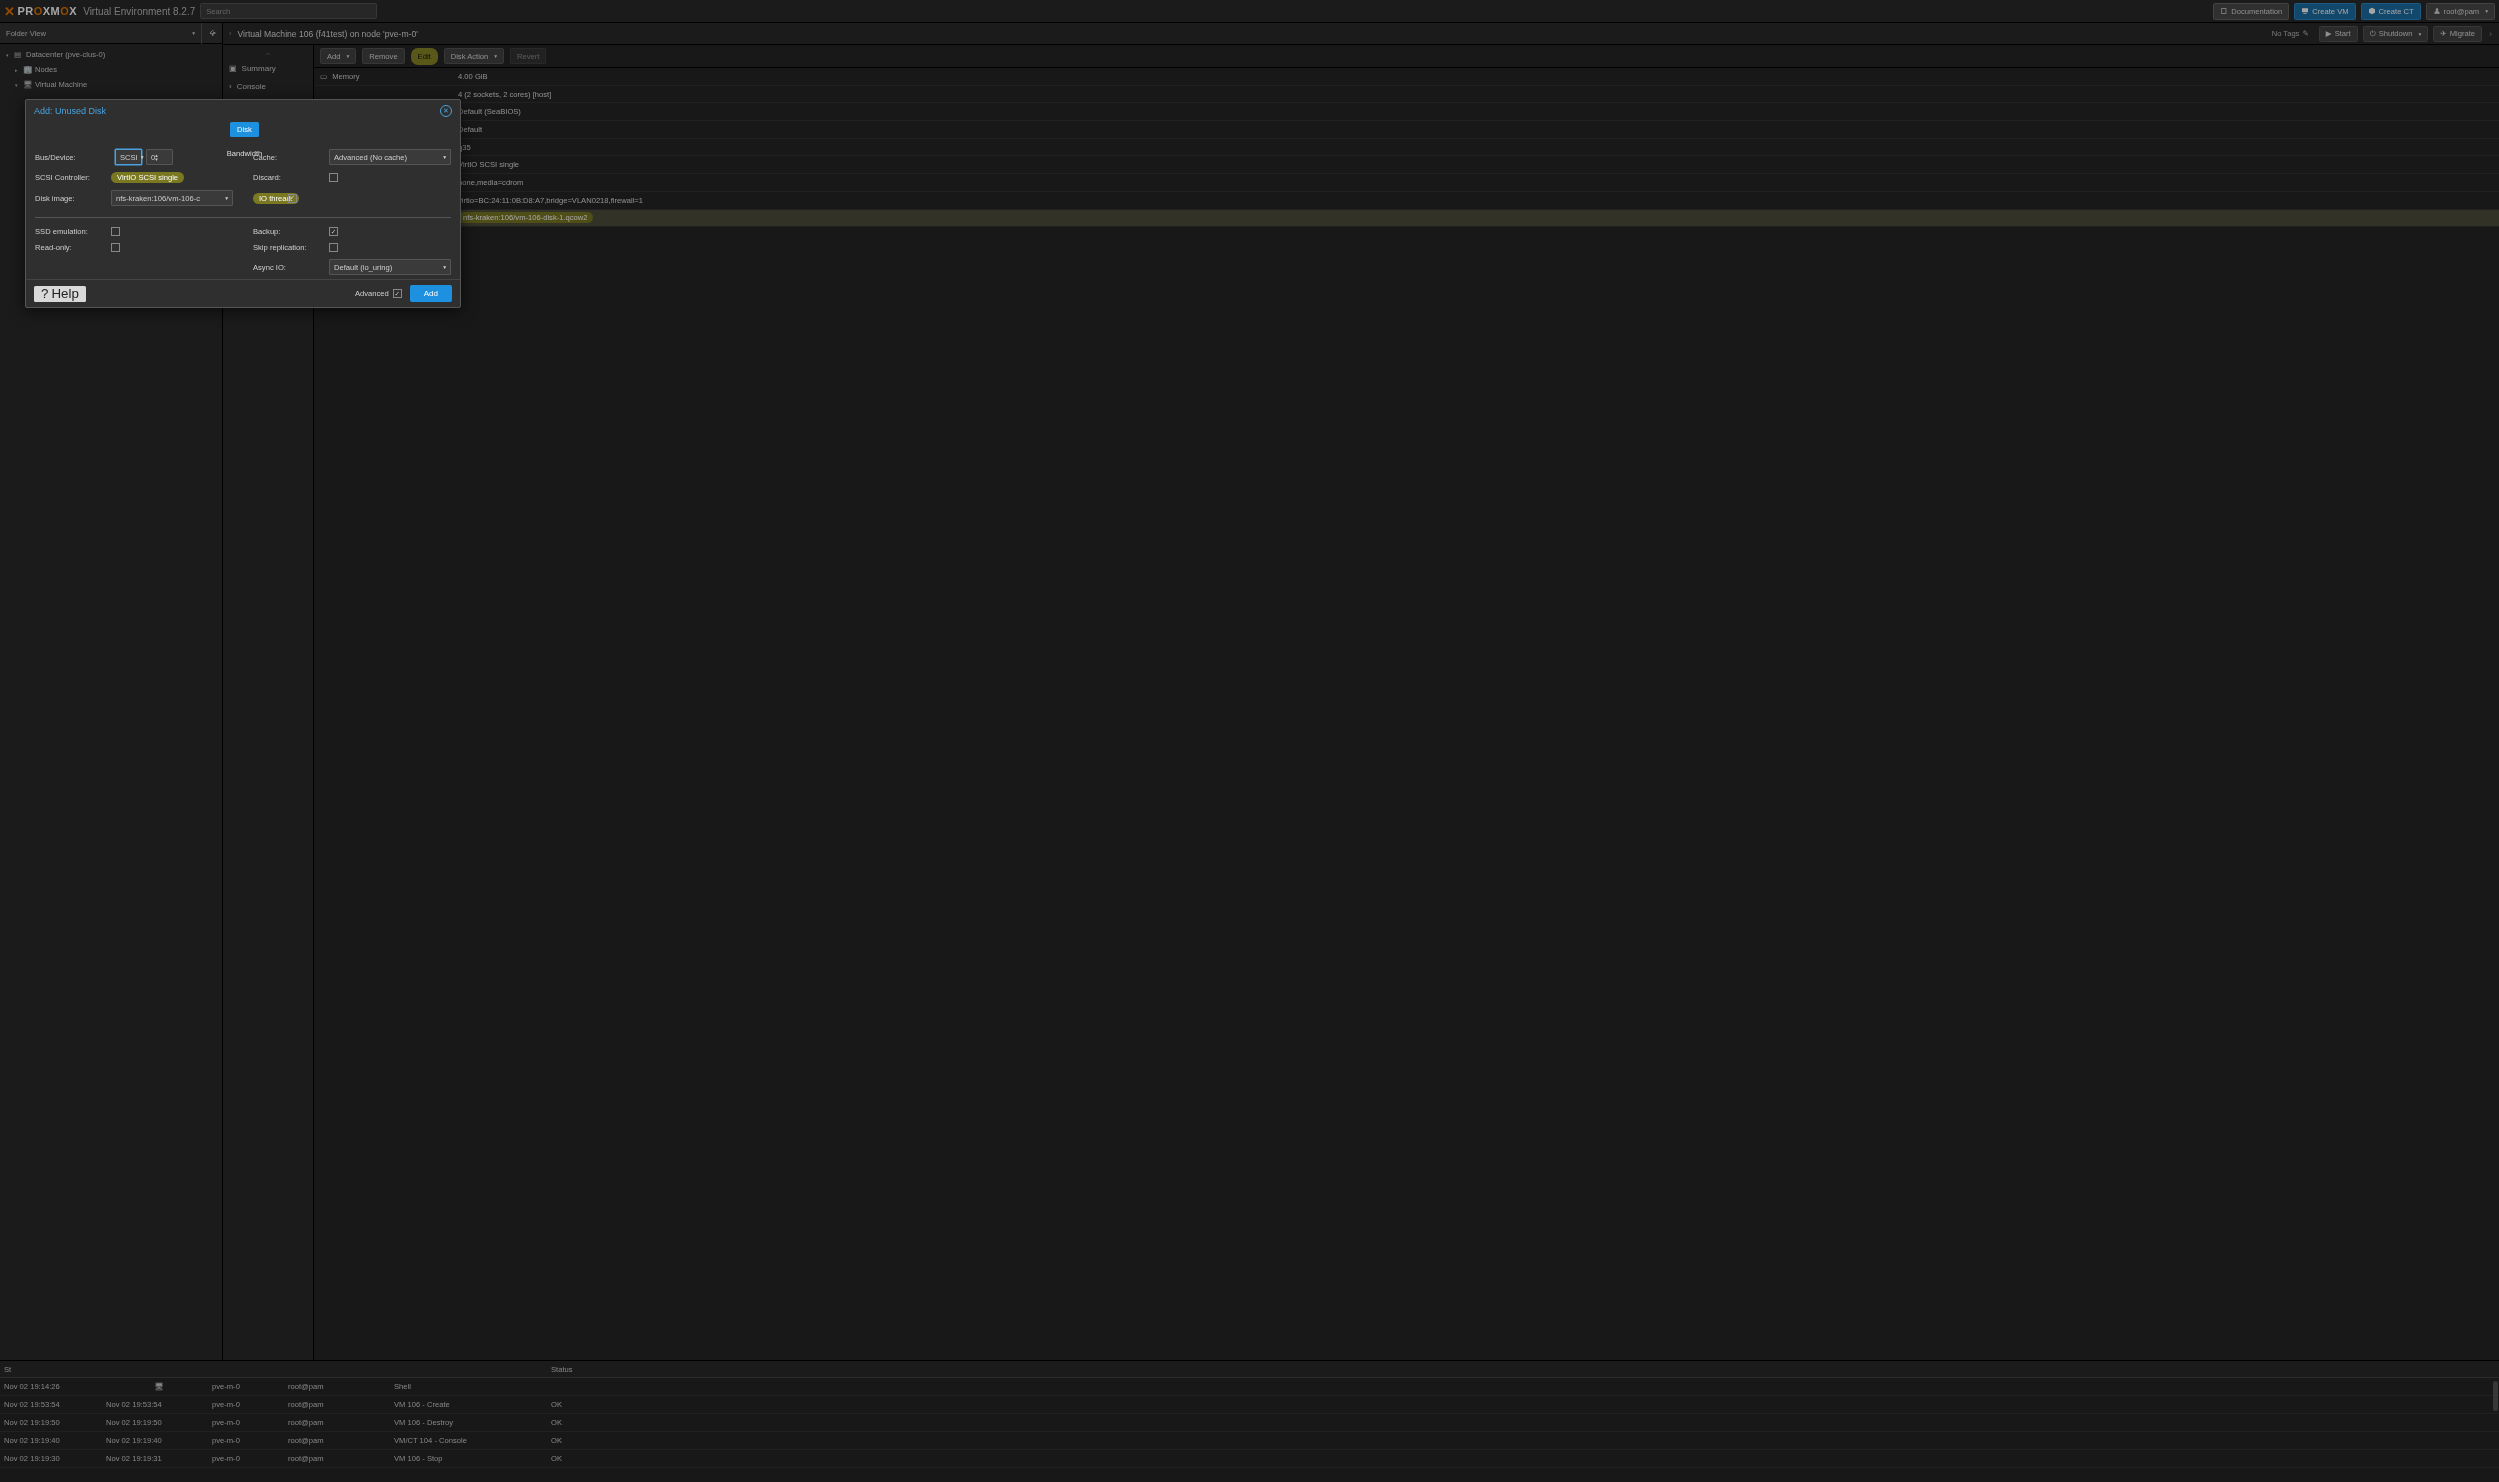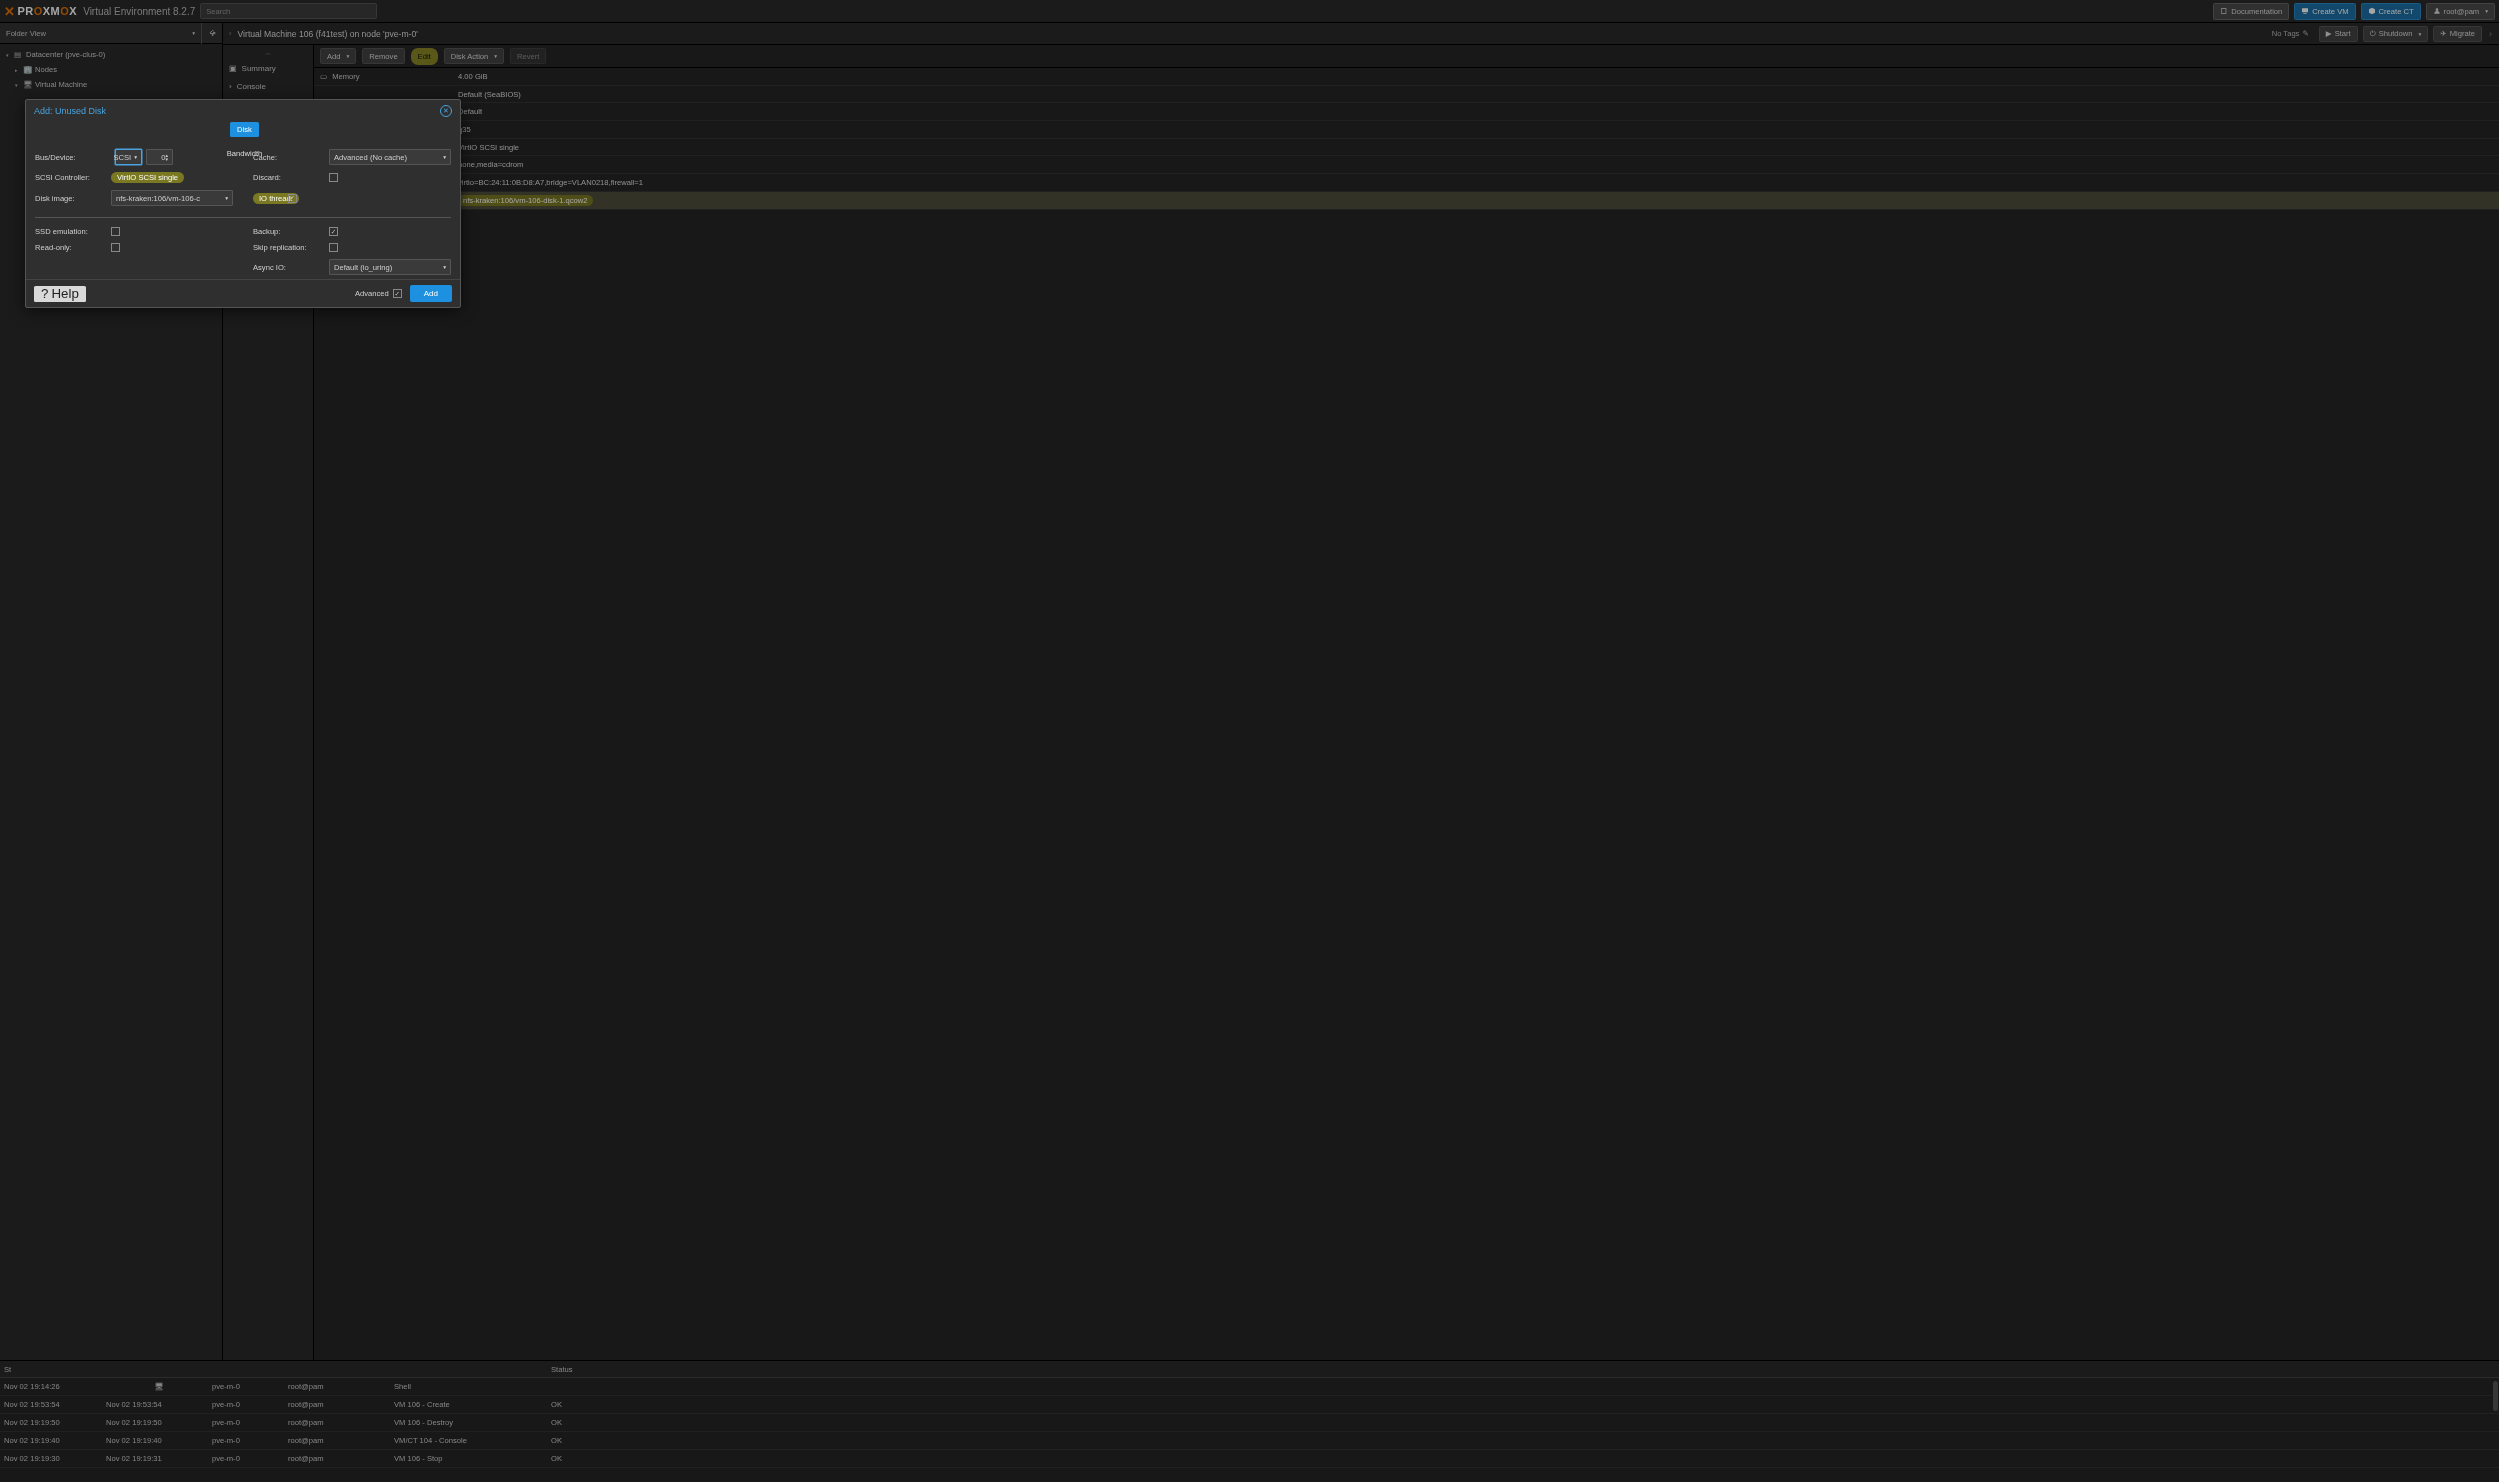--- a/index.html
+++ b/index.html
@@ -76,21 +76,21 @@
 .dlg-tabs { height:19px; display:flex; align-items:center; gap:9px; padding:0 3px 0 6px;flex-direction:column; }
 .dlg-tab { padding:3px 7px; border-radius:1.5px; color:#ddd; }
 .dlg-tab.active { background:#1d90e0; color:#fff; }
 .dlg-body { padding:8px 9px 4px; }
 .dlg-grid { display:grid; grid-template-columns:1fr 1fr; column-gap:20px; row-gap:7px; }
 .field { display:flex; align-items:center; }
 .field label { width:76px; }
 .combo { flex:1; height:16px; background:#3a3a3a; border:0.5px solid #555; display:flex; align-items:center; padding:0 4px; justify-content:space-between; border-radius:1px; }
 .combo.focus { border-color:#4aa3df; box-shadow:0 0 0 0.5px #4aa3df; }
 .numfield { display:flex; }
-.numfield .combo { width:27px; flex:none; justify-content:flex-end; margin-left:4px; }
+.numfield .combo { width:27px; flex:none; justify-content:flex-start; margin-left:4px; }
 .chk { width:9px; height:9px; border:0.5px solid #888; display:inline-flex; align-items:center; justify-content:center; font-size:6.6px; color:#ccc; }
 .chk.on::after { content:"✓"; }
 .sep { grid-column:1/3; border-top:0.5px solid #555; margin:4px 0 2px; }
 .hlfield { background:#7a7922; border-radius:7px; padding:1px 6px; color:#fff; }
 .dlg-foot { height:28px; display:flex; align-items:center; padding:0 8px; border-top:0.5px solid #444; }
 .help { background:#d9d9d9; color:#222; border:none; height:16px; padding:0 7px; border-radius:1.5px; display:flex; align-items:center; gap:3px; }
 .foot-spacer { flex:1; }
 .adv { display:flex; align-items:center; gap:4px; margin-right:8px; }
 .btn.primary { background:#1d90e0; border-color:#1d90e0; color:#fff; height:17px; padding:0 13px; font-size:8px; }
 
@@ -239,20 +239,24 @@
                 <span>Revert</span>
               </div>
           </div>
           <div class="hw-list" id="hwlist">
               <div class="hw-row">
                 <div class="hw-key">
                   <span>▭</span>
                   <span>Memory</span>
                 </div>
                 <div class="hw-val">4.00 GiB</div>
+              </div>
+              <div class="hw-row">
+                <div class="hw-key"></div>
+                <div class="hw-val">4 (2 sockets, 2 cores) [host]</div>
               </div>
               <div class="hw-row">
                 <div class="hw-key"></div>
                 <div class="hw-val">Default (SeaBIOS)</div>
               </div>
               <div class="hw-row">
                 <div class="hw-key"></div>
                 <div class="hw-val">Default</div>
               </div>
               <div class="hw-row">

